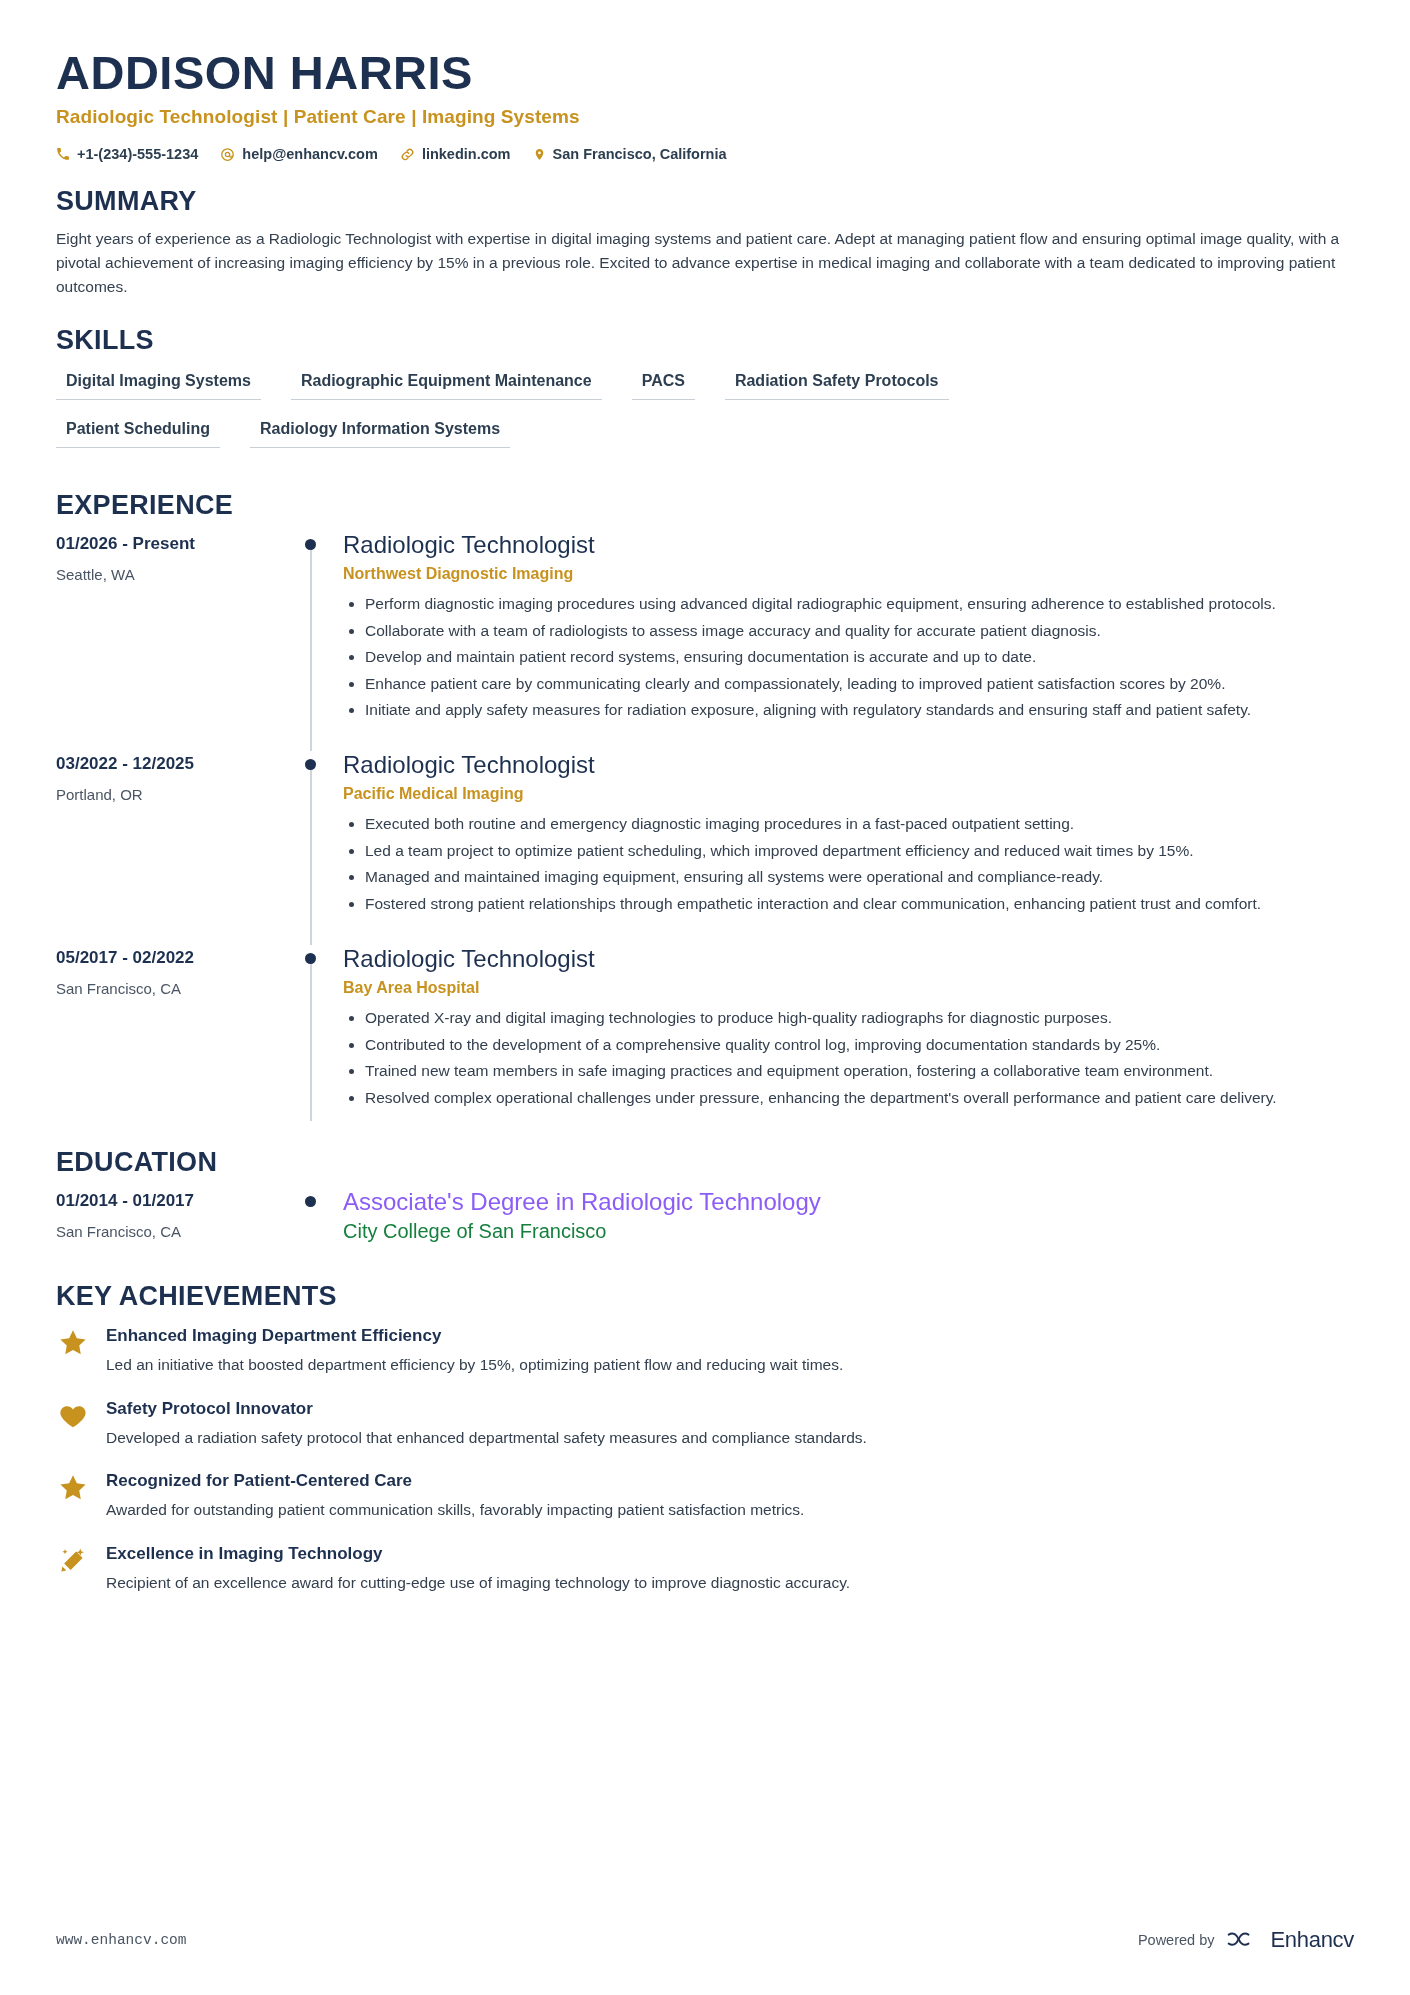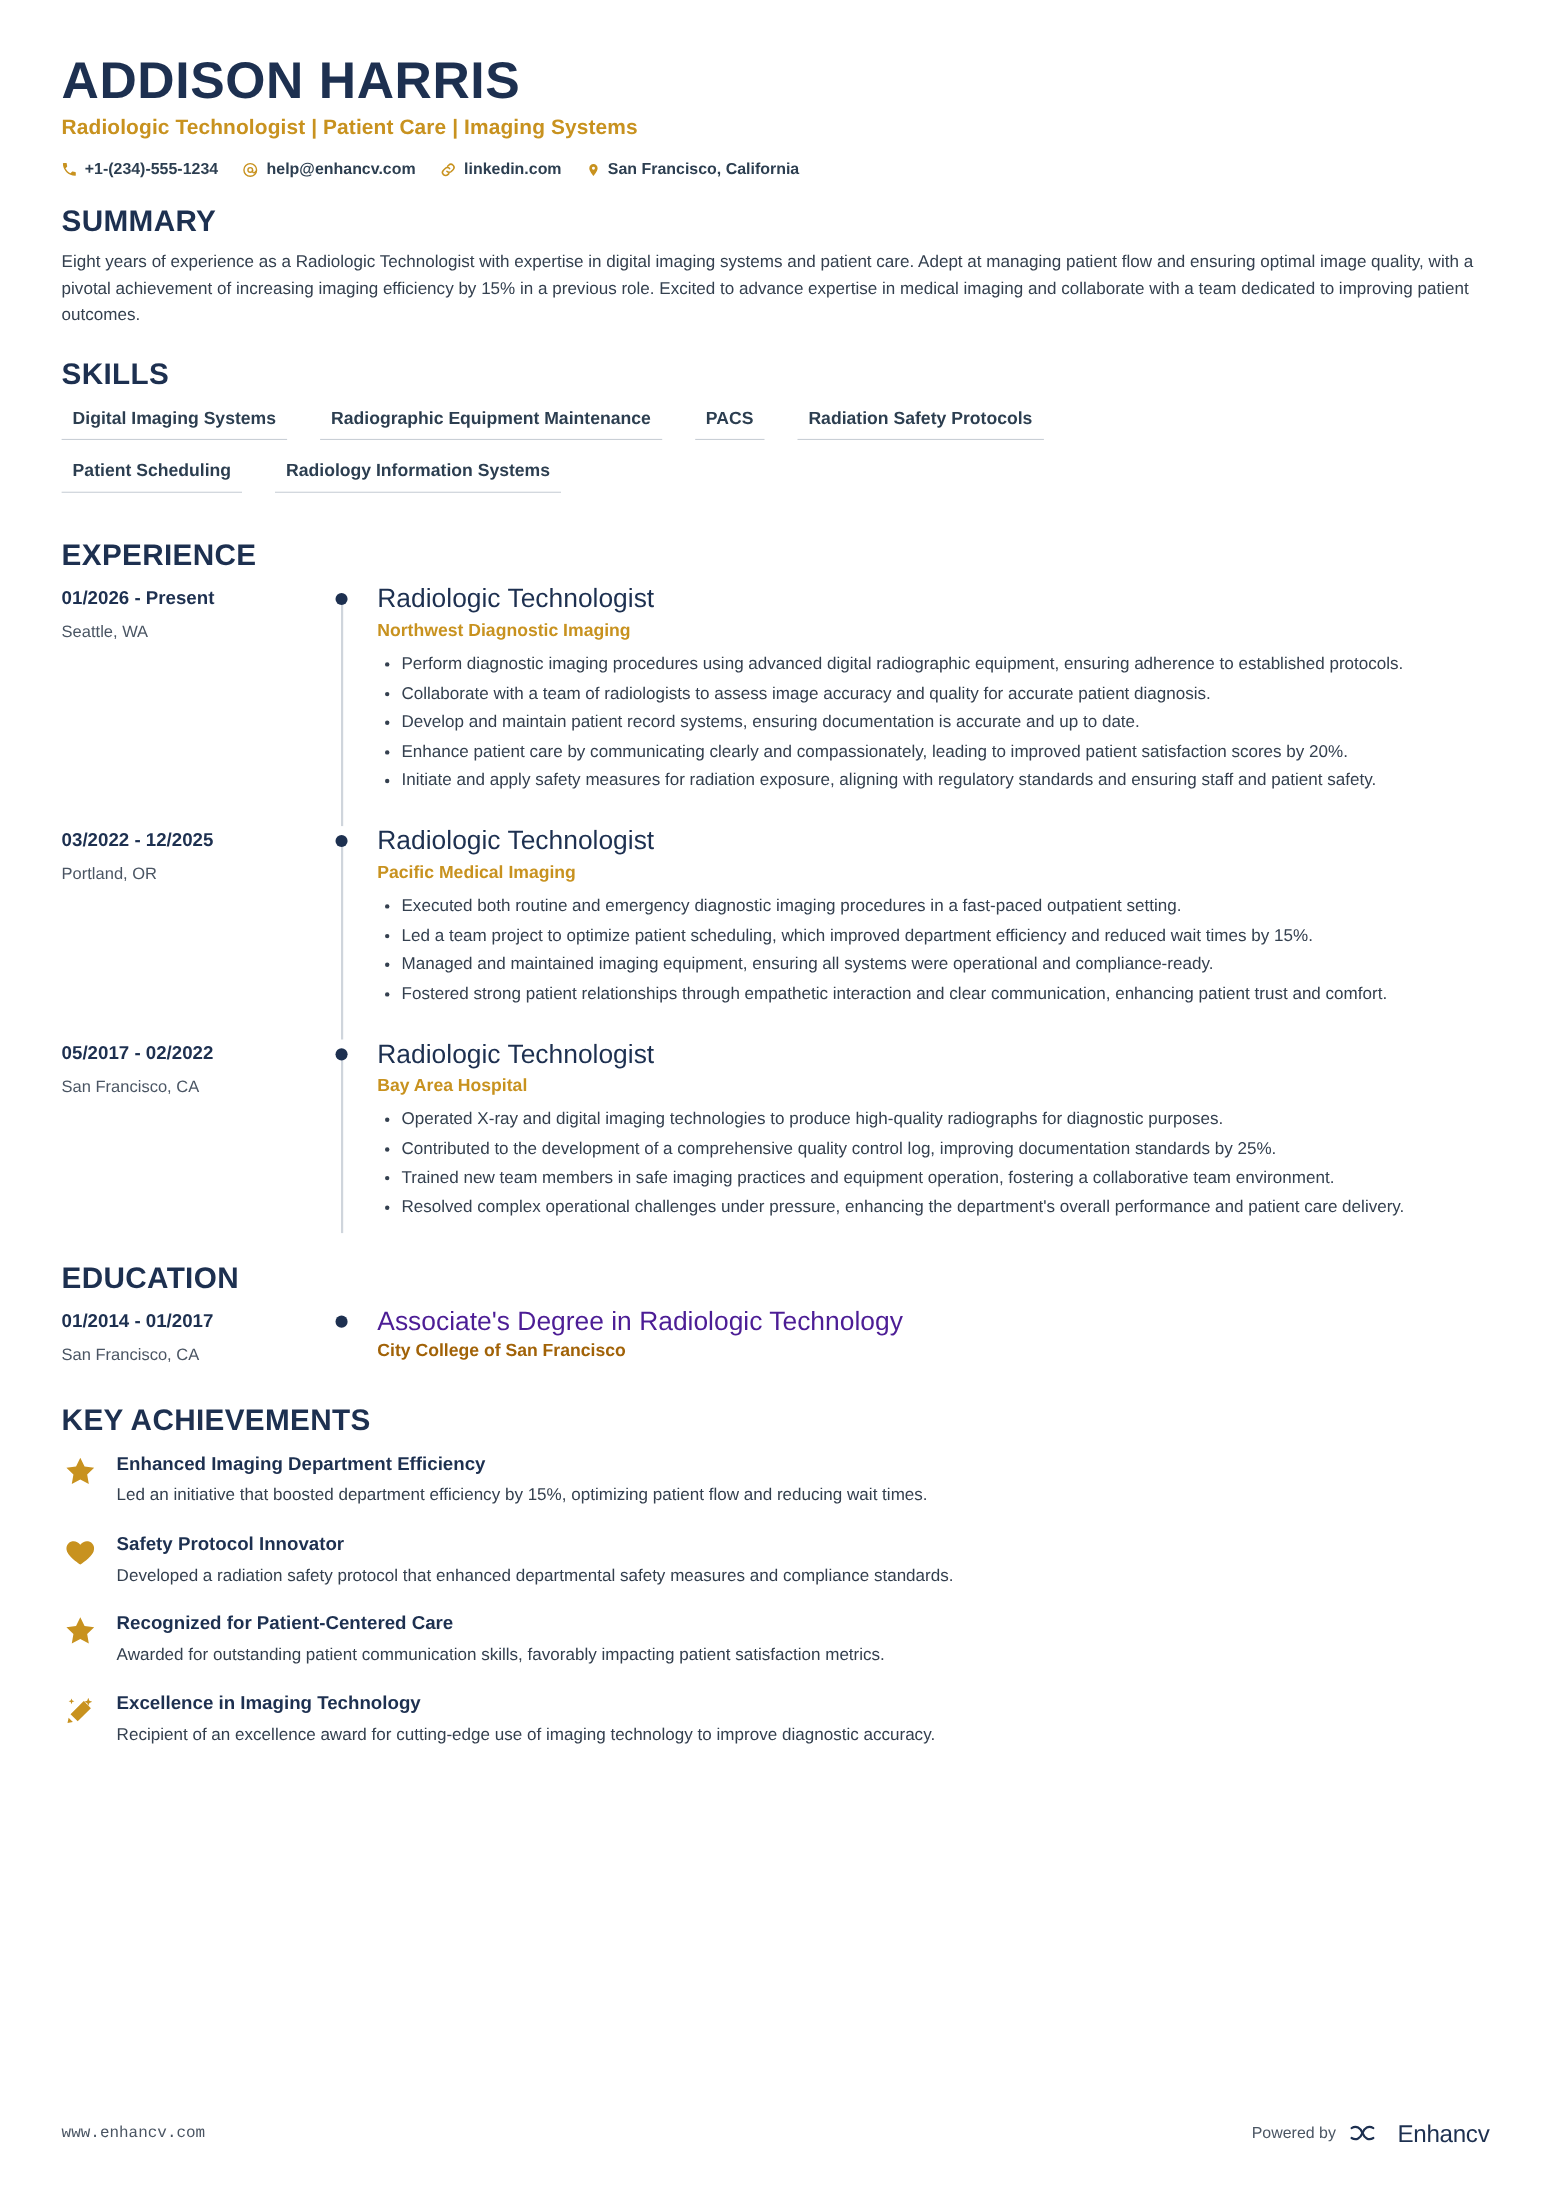--- a/index.html
+++ b/index.html
@@ -140,28 +140,28 @@
     color: #34404f;
     margin-bottom: 4px;
   }
   ul.bullets li::marker { color: #34404f; }
 
   
   .edu-section { margin-top: 8px; }
   .edu-entry .entry-body { padding-bottom: 8px; }
   .edu-title {
     font-size: 24px;
-    color: #4c1d95;
+    color: #8b5cf6;
     margin: 0 0 4px 0;
     font-weight: normal;
   }
   .edu-school {
-    font-size: 16px;
-    font-weight: bold;
-    color: #a16207;
+    font-size: 20px;
+    font-weight: normal;
+    color: #15803d;
   }
 
   
   .ka-section { margin-top: 30px; }
   .ka-grid {
     display: grid;
     grid-template-columns: 1fr;
     gap: 22px 56px;
     margin-top: 14px;
   }

